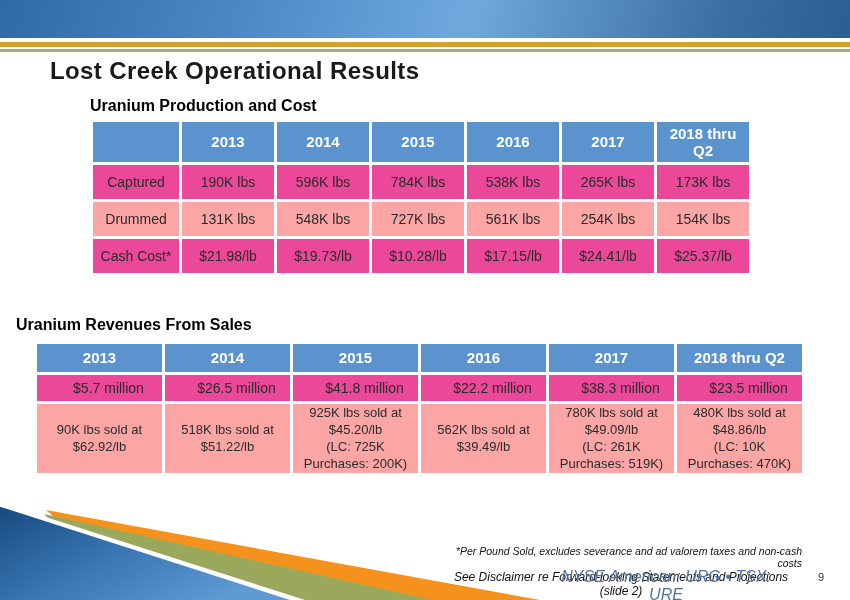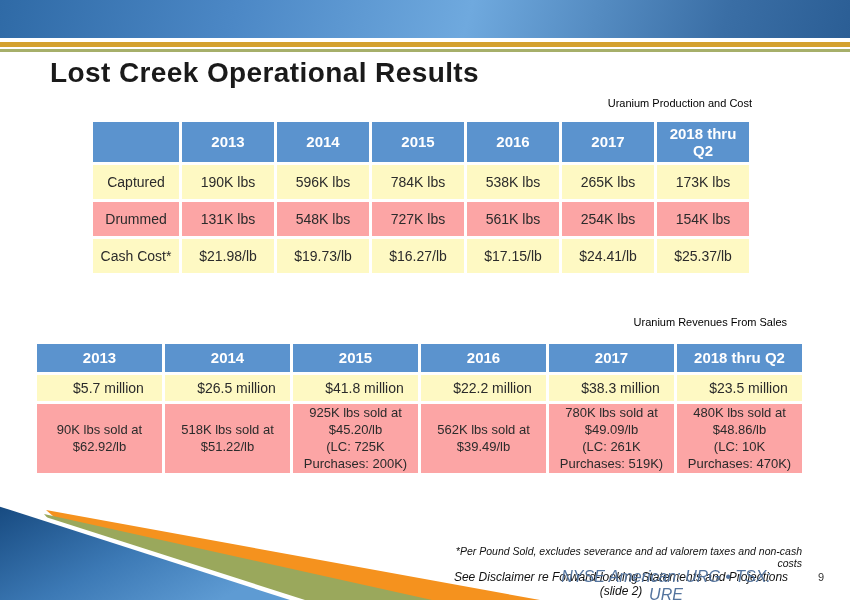--- a/index.html
+++ b/index.html
@@ -11,37 +11,37 @@
   
   .top-band {
     position:absolute; top:0; left:0; width:850px; height:38px;
     background:linear-gradient(105deg,#2f6aa6 0%,#4c88c6 28%,#6fa9de 55%,#3a6ea5 85%,#2b5e95 100%);
   }
   .stripe-gold  { position:absolute; top:42px; left:0; width:850px; height:5px; background:#d4a12f; }
   .stripe-olive { position:absolute; top:49px; left:0; width:850px; height:3px; background:#a6af6a; }
 
   .slide-title {
     position:absolute; top:57px; left:50px;
-    font-size:28px; font-weight:bold; color:#1a1a1a; letter-spacing:.4px;
-  }
-
-  .table-title { position:absolute; font-size:11px; font-weight:normal; color:#000; text-align:right; }
+    font-size:24px; font-weight:bold; color:#1a1a1a; letter-spacing:.4px;
+  }
+
+  .table-title { position:absolute; font-size:16px; font-weight:bold; color:#000; text-align:left; }
   .prod-title { top:97px;  left:90px; width:662px; }
   .rev-title  { top:316px; left:16px; width:771px; }
 
   table { border-collapse:separate; border-spacing:3px; table-layout:fixed; }
   .prod-table { position:absolute; top:119px; left:90px; }
   .rev-table  { position:absolute; top:341px; left:34px; }
 
   th, td { text-align:center; vertical-align:middle; padding:0 2px; overflow:hidden; }
   th.hdr {
     background:#5b93ce; color:#ffffff; font-weight:bold;
     font-size:15px; line-height:1.15;
   }
-  .rowA { background:#fef9c3; }
+  .rowA { background:#ec4899; }
   .rowB { background:#fca5a5; }
 
   .prod-table col.c-label { width:86px; }
   .prod-table col.c-year  { width:92px; }
   .prod-table th.hdr { height:40px; }
   .prod-table td { height:34px; font-size:14px; color:#2b2b2b; }
 
   .rev-table col.c-year { width:125px; }
   .rev-table th.hdr { height:28px; }
   .rev-table td.rev-cell { height:26px; font-size:14px; color:#2b2b2b;padding-left:20px; }
@@ -111,21 +111,21 @@
       <td class="rowB">548K lbs</td>
       <td class="rowB">727K lbs</td>
       <td class="rowB">561K lbs</td>
       <td class="rowB">254K lbs</td>
       <td class="rowB">154K lbs</td>
     </tr>
     <tr>
       <td class="rowA">Cash Cost*</td>
       <td class="rowA">$21.98/lb</td>
       <td class="rowA">$19.73/lb</td>
-      <td class="rowA">$16.27/lb</td>
+      <td class="rowA">$10.28/lb</td>
       <td class="rowA">$17.15/lb</td>
       <td class="rowA">$24.41/lb</td>
       <td class="rowA">$25.37/lb</td>
     </tr>
   </tbody>
     </table>
 
   <div class="table-title rev-title">Uranium Revenues From Sales</div>
 
   <table class="rev-table">

